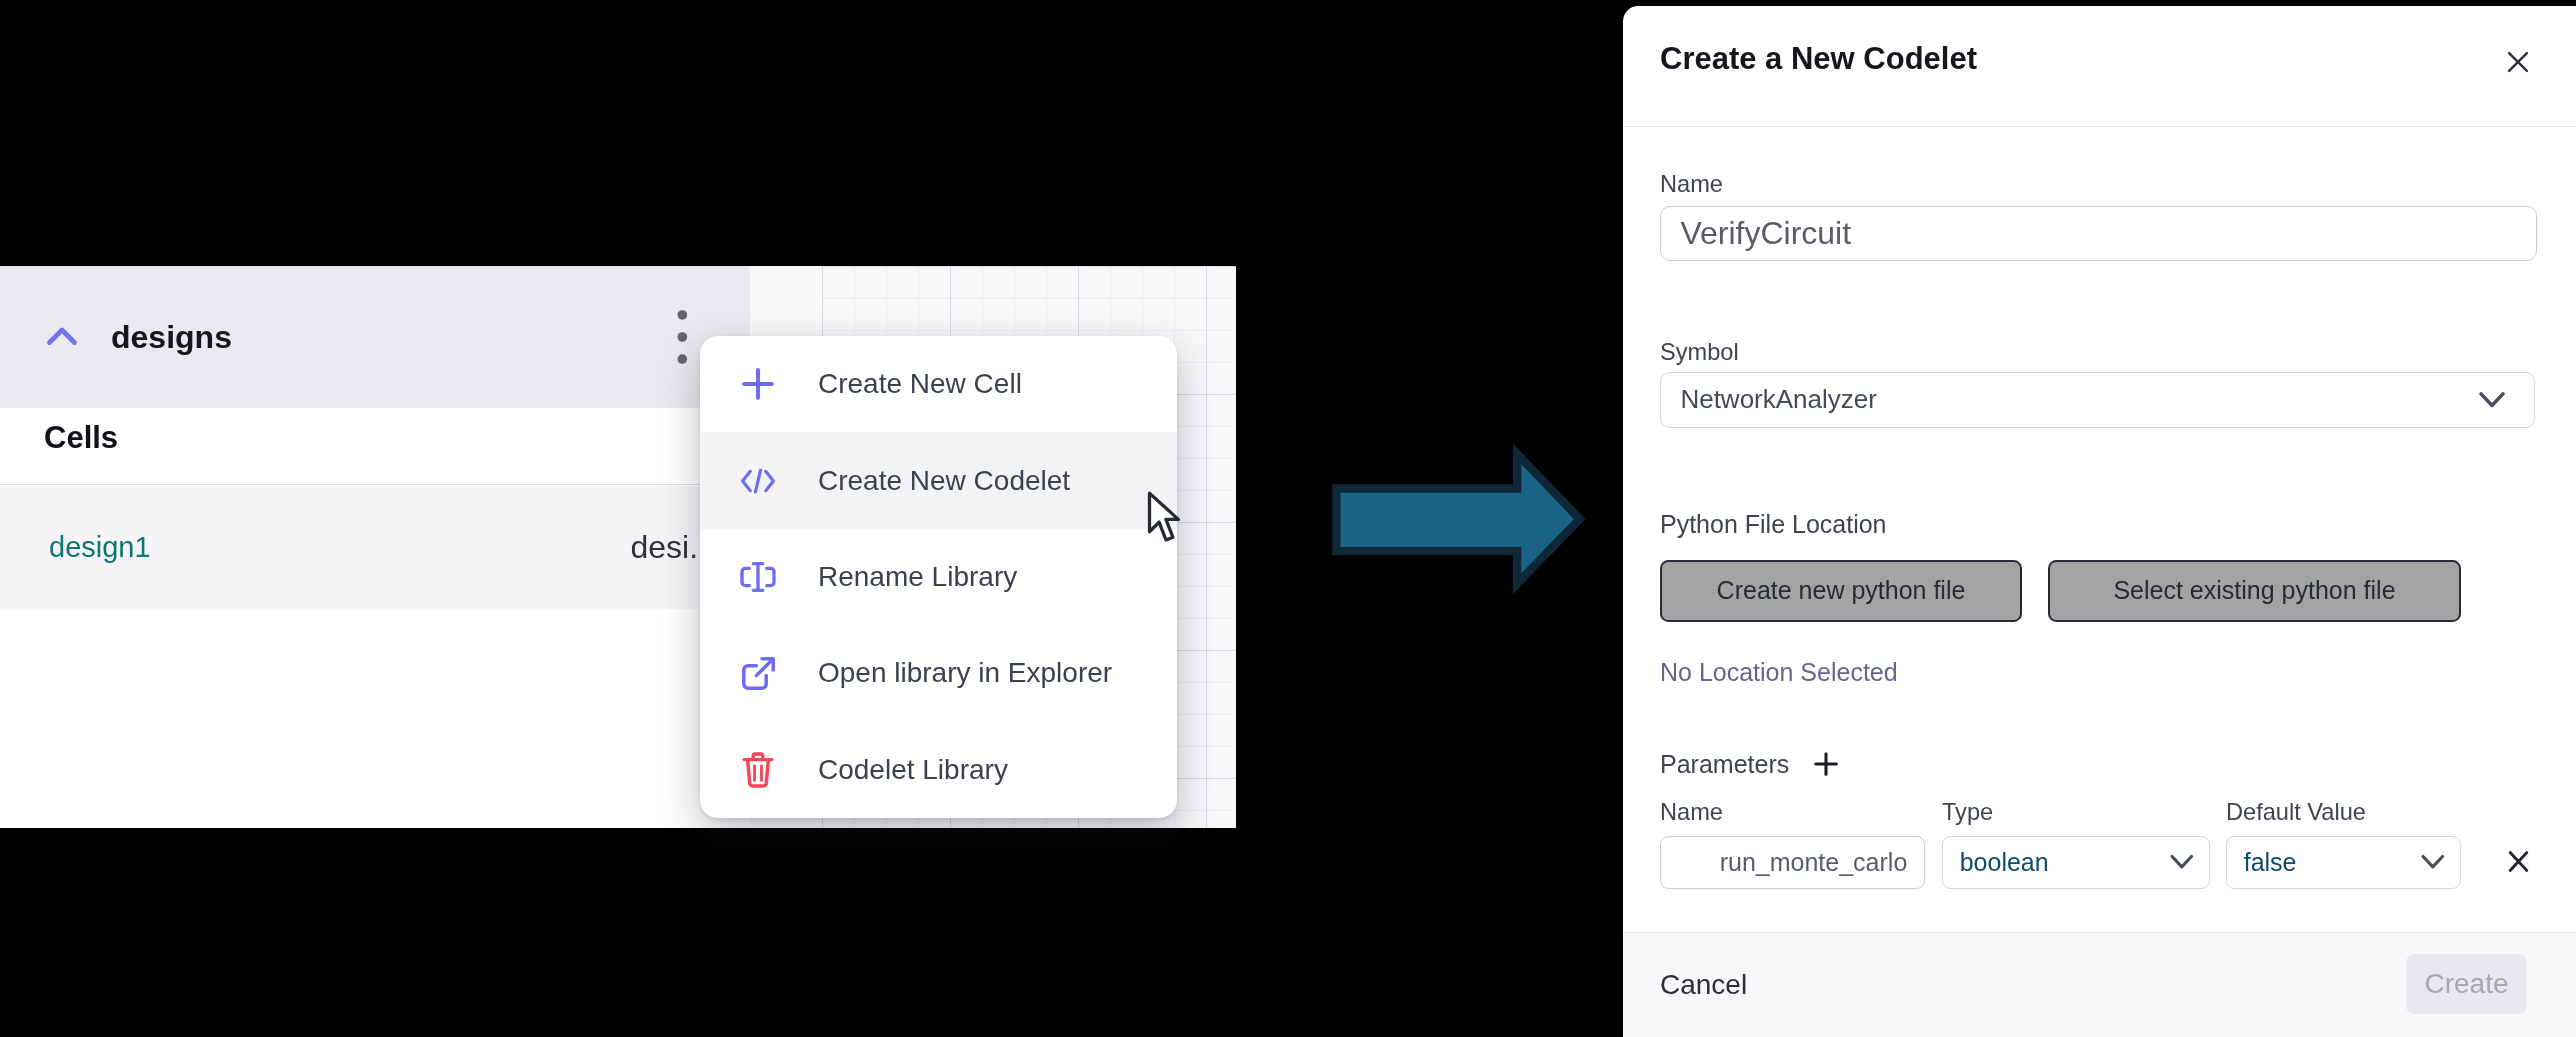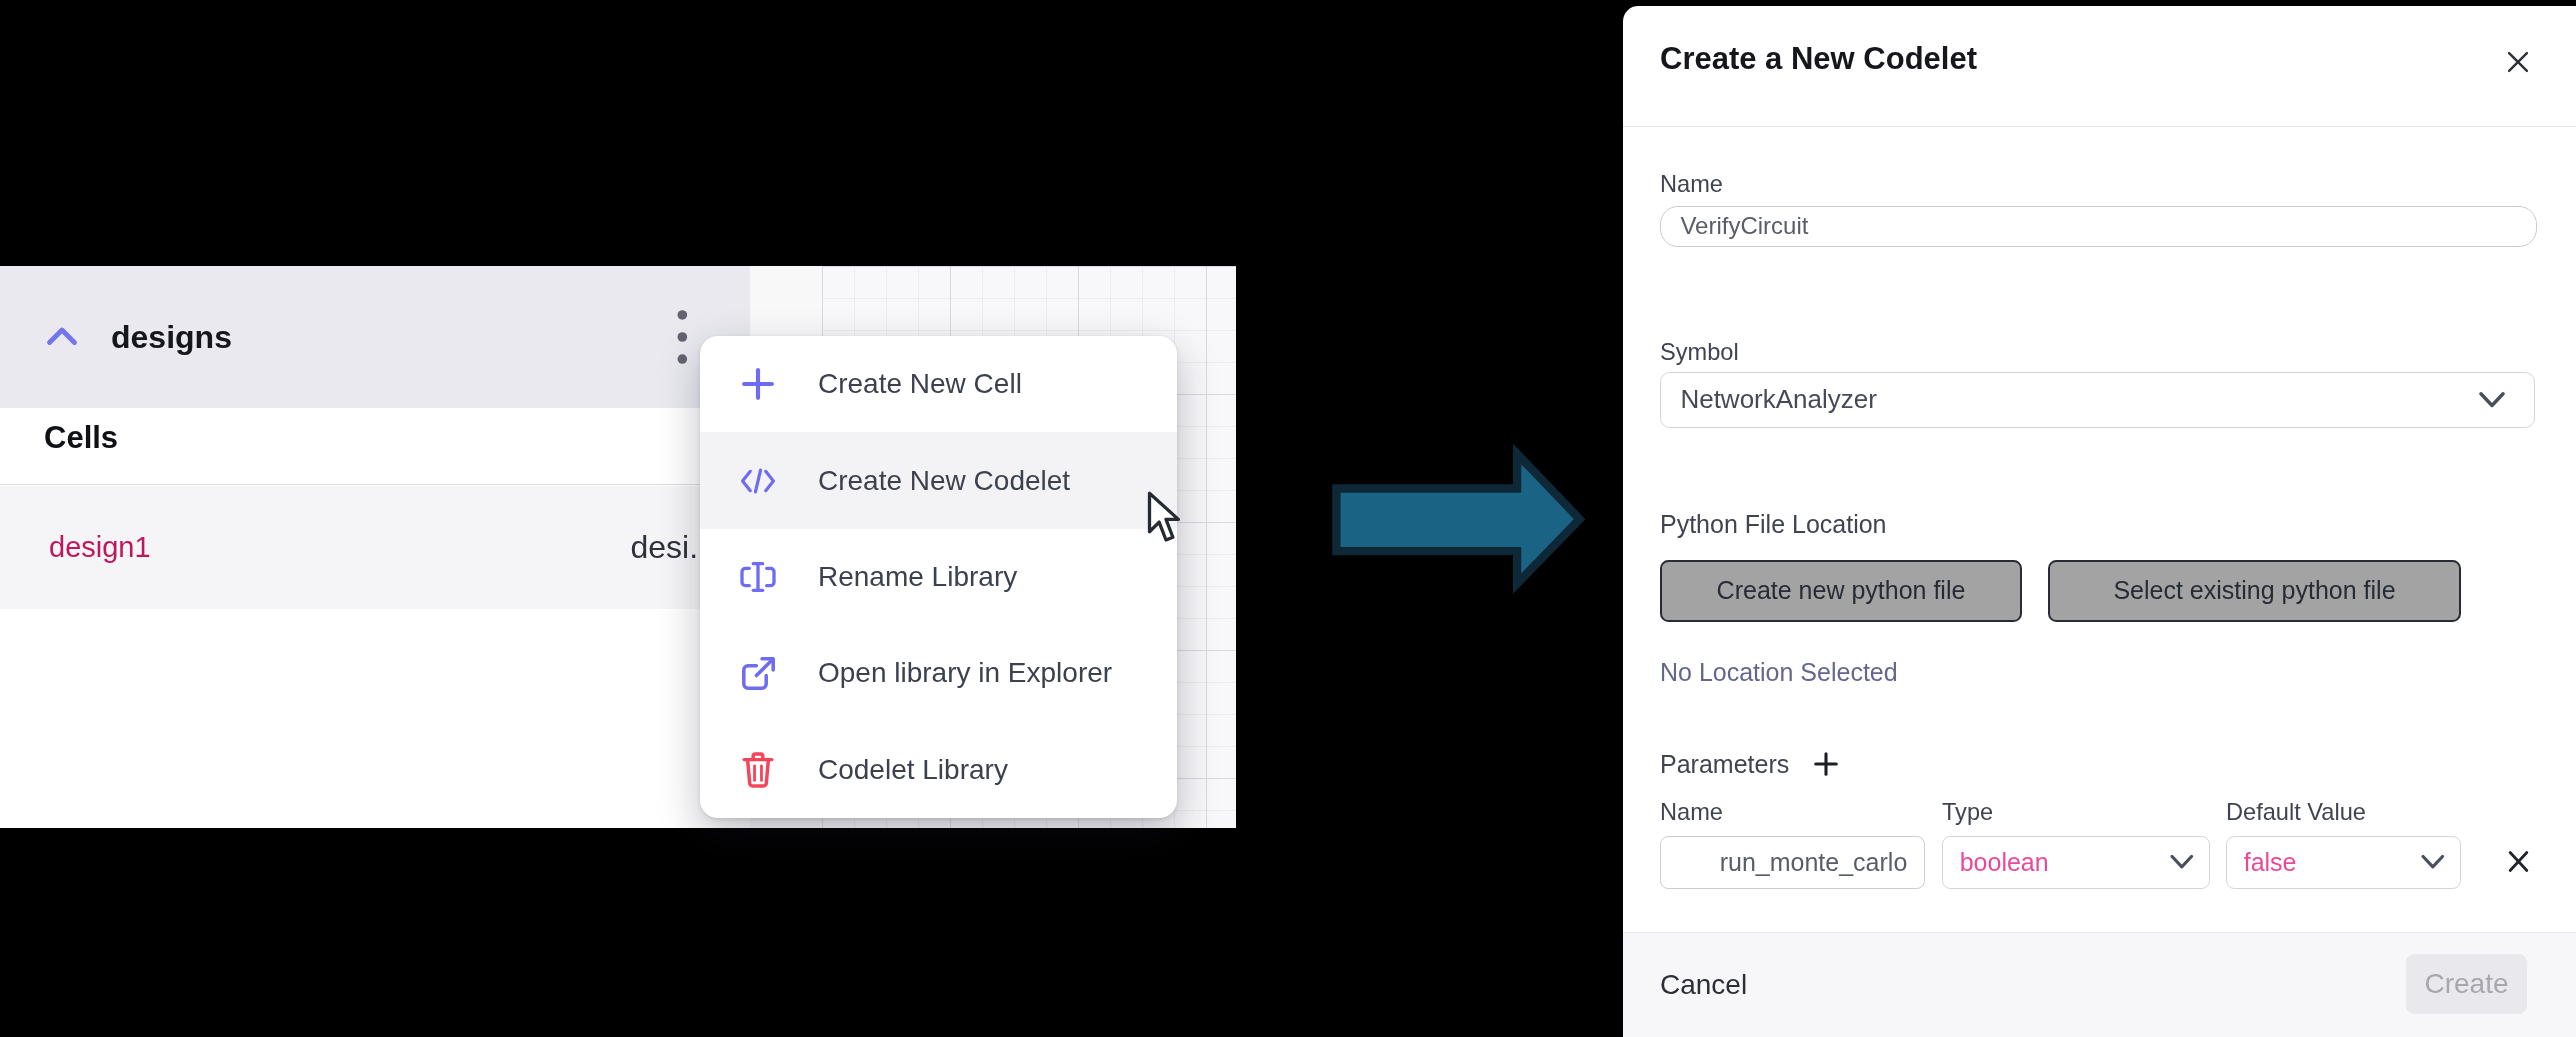--- a/index.html
+++ b/index.html
@@ -14,21 +14,21 @@
   
   .workspace { position:absolute; left:0; top:266px; width:1236px; height:562px; background:#fff; }
   .lib-header { position:absolute; left:0; top:0; width:750px; height:142px; background:#e9e9ef; }
   .collapse-btn { position:absolute; left:40px; top:50px; width:44px; height:42px; display:flex; align-items:center; justify-content:center; cursor:pointer; }
   .lib-title { position:absolute; left:111px; top:39px; font-size:32px; font-weight:bold; color:#15171d; line-height:64px; }
   .kebab-btn { position:absolute; left:658px; top:36px; width:49px; height:69px; display:flex; align-items:center; justify-content:center; cursor:pointer; }
   .panel-body { position:absolute; left:0; top:142px; width:750px; height:419px; background:#fff; }
   .cells-heading { position:absolute; left:44px; top:7px; font-size:31px; font-weight:bold; color:#0f1116; line-height:46px; }
   .cells-divider { position:absolute; left:0; top:76px; width:750px; height:1.4px; background:#dbdbe0; }
   .cell-row { position:absolute; left:0; top:78px; width:750px; height:123px; background:#f5f5f7; cursor:pointer; }
-  .cell-name { position:absolute; left:49px; top:0; height:123px; display:flex; align-items:center; font-size:29px; color:#be185d; }
+  .cell-name { position:absolute; left:49px; top:0; height:123px; display:flex; align-items:center; font-size:29px; color:#0f766e; }
   .cell-preview { position:absolute; right:43px; top:0; height:123px; display:flex; align-items:center; font-size:32px; color:#2e313b; }
   .canvas-area { position:absolute; left:750px; top:0; width:486px; height:562px; background:#f8f8f9; }
   .canvas-grid {
     position:absolute; left:72px; top:0; right:0; bottom:0;
     background-color:#f8f8fa;
     background-image:
       linear-gradient(#d9d9e2 1.4px, transparent 1.4px),
       linear-gradient(90deg,#d9d9e2 1.4px, transparent 1.4px),
       linear-gradient(#ebebf0 1.4px, transparent 1.4px),
       linear-gradient(90deg,#ebebf0 1.4px, transparent 1.4px);
@@ -54,44 +54,44 @@
   
   .dialog {
     position:absolute; left:1623px; top:5.6px; width:953px; height:1032px;
     background:#fff; border-radius:15.3px 0 0 0; z-index:6;
   }
   .dialog-title { position:absolute; left:37px; top:35px; font-size:31px; font-weight:bold; color:#15171c; }
   .dialog-close { position:absolute; left:874px; top:35px; width:42px; height:42px; display:flex; align-items:center; justify-content:center; cursor:pointer; }
   .dialog-divider { position:absolute; left:0; top:120px; width:100%; height:1.4px; background:#e6e6ea; }
   .fld-label { position:absolute; left:37px; font-size:23.6px; color:#3f4450; }
   .text-input {
-    position:absolute; left:37px; width:877px; height:41px;
-    border:1.4px solid #c8cbd5; border-radius:18px; background:#fff;
-    display:flex; align-items:center; padding:0 19.4px; font-size:24px; color:#585d68;
+    position:absolute; left:37px; width:877px; height:55px;
+    border:1.4px solid #c8cbd5; border-radius:10px; background:#fff;
+    display:flex; align-items:center; padding:0 19.4px; font-size:32px; color:#585d68;
   }
   .select-box {
     position:absolute; left:37px; width:875px; height:56px;
     border:1.4px solid #d2d5df; border-radius:9.7px; background:#fff;
     display:flex; align-items:center; padding:0 19.4px; font-size:26px; color:#454a56; cursor:pointer;
   }
   .select-box .chev { position:absolute; right:28px; top:50%; transform:translateY(-50%); }
   .outline-btn {
     position:absolute; height:62px; border:2.1px solid #272b34; border-radius:8.3px; background:#a3a3a3;
     display:flex; align-items:center; justify-content:center; font-size:25px; color:#272b34; cursor:pointer;
   }
   .status-text { position:absolute; left:37px; font-size:25px; color:#63678e; }
   .params-head { position:absolute; left:37px; top:743px; display:flex; align-items:center; gap:21px; }
   .params-label { font-size:25px; color:#3f4450; }
   .add-param { width:31px; height:31px; display:flex; align-items:center; justify-content:center; cursor:pointer; }
   .param-col-label { position:absolute; top:793px; font-size:23.6px; color:#3f4450; }
   .param-input {
     position:absolute; top:830px; height:53px; border:1.4px solid #c8cbd5; border-radius:8.3px; background:#fff;
     display:flex; align-items:center; padding:0 16.7px; font-size:25px; color:#585d68;
   }
-  .param-select { border-color:#d2d5df; color:#ec4899; cursor:pointer; }
+  .param-select { border-color:#d2d5df; color:#0c4a6e; cursor:pointer; }
   .param-select .chev { position:absolute; right:15.3px; top:50%; transform:translateY(-50%); }
   .param-remove { position:absolute; left:876px; top:836px; width:39px; height:39px; display:flex; align-items:center; justify-content:center; cursor:pointer; }
   .dialog-footer {
     position:absolute; left:0; top:926px; width:100%; height:106px;
     background:#f7f7f9; border-top:1.4px solid #e7e7eb;
   }
   .cancel-btn { position:absolute; left:37px; top:0; height:100%; display:flex; align-items:center; font-size:28px; color:#2c2f37; cursor:pointer; }
   .create-btn {
     position:absolute; left:783px; top:21px; width:121px; height:60px;
     background:#e9e9ed; border-radius:8.3px; border:none;

